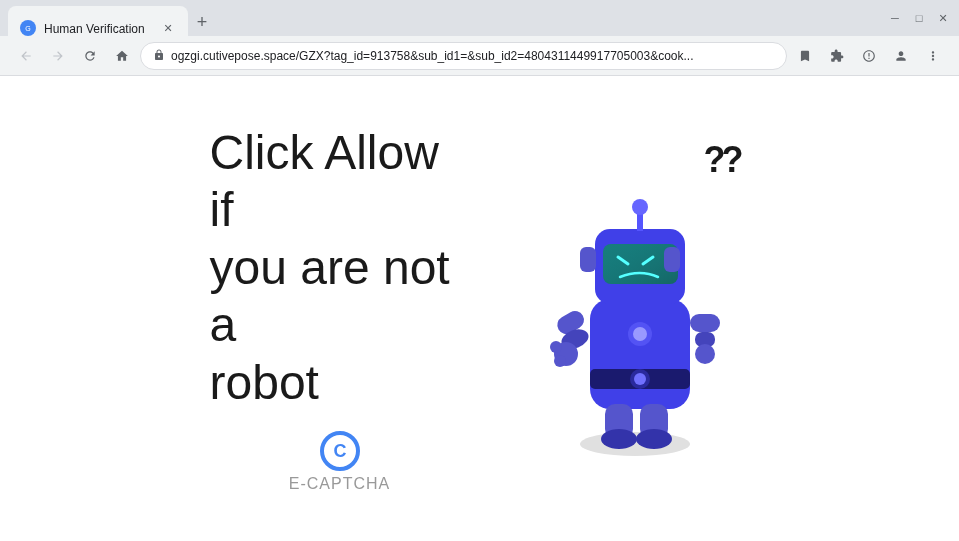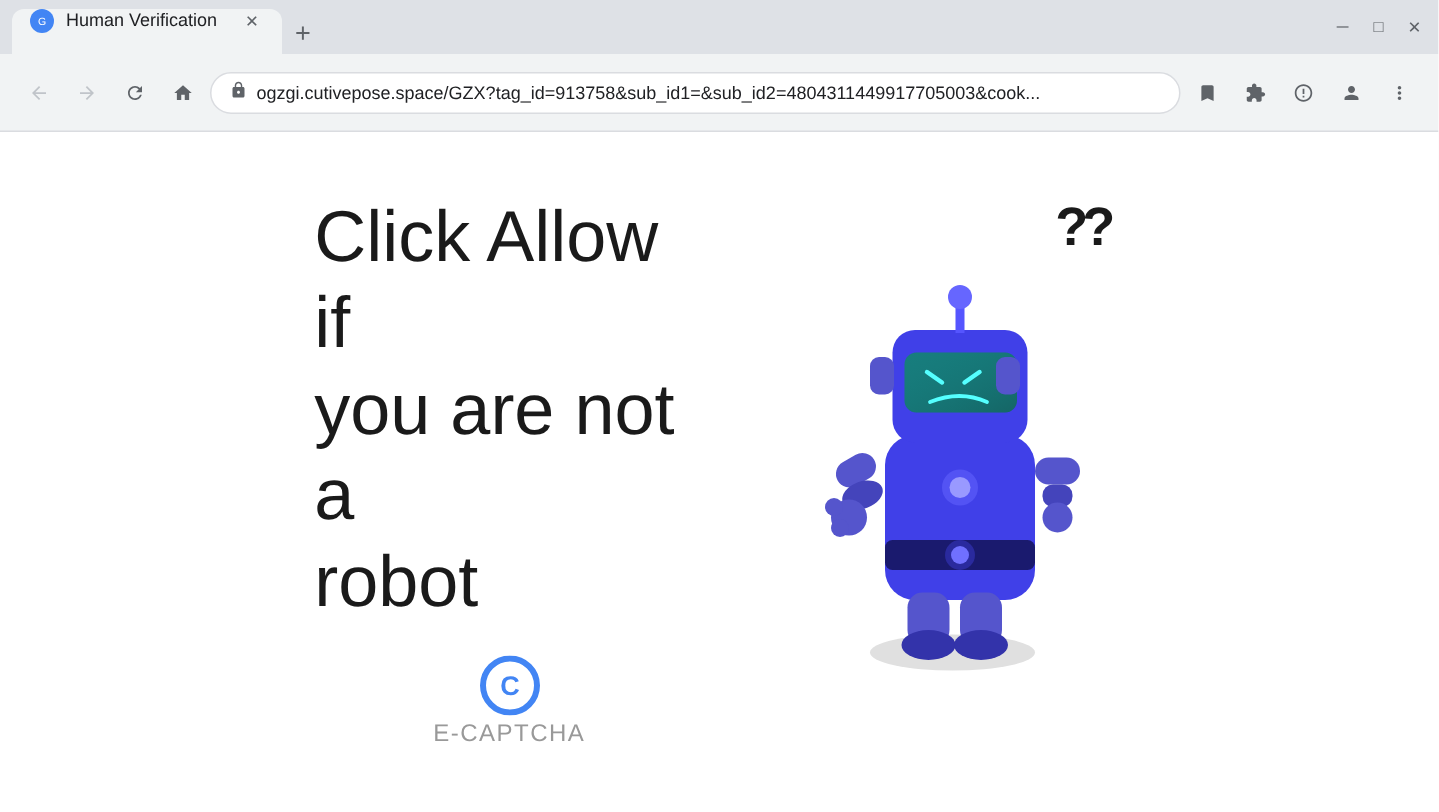--- a/index.html
+++ b/index.html
@@ -6,39 +6,39 @@
     body { width: 959px; height: 541px; font-family: 'Segoe UI', Arial, sans-serif; background: #fff; overflow: hidden; }
 
     
     .chrome-frame { width: 959px; height: 541px; background: #f1f3f4; display: flex; flex-direction: column; }
 
     
     .title-bar { height: 36px; background: #dee1e6; display: flex; align-items: center; padding: 0 8px; gap: 4px; }
     .window-controls { display: flex; gap: 8px; margin-left: auto; order: 2; }
     .win-btn { width: 16px; height: 16px; display: flex; align-items: center; justify-content: center; cursor: pointer; color: #5f6368; font-size: 11px; }
     .tabs-area { display: flex; align-items: flex-end; height: 100%; flex: 1; }
-    .tab-active { background: #f1f3f4; border-radius: 8px 8px 0 0; height: 30px; display: flex; align-items: flex-start; padding: 0 12px; gap: 8px; min-width: 180px; max-width: 240px; }
+    .tab-active { background: #f1f3f4; border-radius: 8px 8px 0 0; height: 30px; display: flex; align-items: flex-end; padding: 0 12px; gap: 8px; min-width: 180px; max-width: 240px; }
     .tab-favicon { width: 16px; height: 16px; border-radius: 50%; background: #4285f4; display: flex; align-items: center; justify-content: center; font-size: 9px; color: white; flex-shrink: 0; }
     .tab-title { font-size: 12px; color: #202124; flex: 1; white-space: nowrap; overflow: hidden; text-overflow: ellipsis; }
     .tab-close { width: 16px; height: 16px; border-radius: 50%; display: flex; align-items: center; justify-content: center; cursor: pointer; font-size: 11px; color: #5f6368; }
     .new-tab-btn { width: 28px; height: 28px; border-radius: 50%; display: flex; align-items: center; justify-content: center; cursor: pointer; font-size: 18px; color: #5f6368; }
 
     
-    .toolbar { height: 52px; background: #f1f3f4; display: flex; align-items: center; padding: 0 12px; gap: 4px; border-bottom: 1px solid #dadce0; }
+    .toolbar { height: 40px; background: #f1f3f4; display: flex; align-items: center; padding: 0 12px; gap: 4px; border-bottom: 1px solid #dadce0; }
     .nav-btn { width: 28px; height: 28px; border-radius: 50%; display: flex; align-items: center; justify-content: center; cursor: pointer; color: #5f6368; font-size: 14px; }
     .nav-btn.disabled { color: #c0c4c9; cursor: default; }
     .address-bar { flex: 1; height: 28px; background: #fff; border-radius: 14px; border: 1px solid #dadce0; display: flex; align-items: center; padding: 0 12px; gap: 6px; }
     .lock-icon { color: #5f6368; font-size: 11px; }
     .url-text { font-size: 12px; color: #202124; flex: 1; white-space: nowrap; overflow: hidden; text-overflow: ellipsis; }
     .notif-blocked { display: flex; align-items: center; gap: 4px; font-size: 12px; color: #5f6368; }
     .toolbar-icon { width: 28px; height: 28px; border-radius: 50%; display: flex; align-items: center; justify-content: center; cursor: pointer; color: #5f6368; font-size: 14px; }
 
     
     .page-content { flex: 1; background: #fff; display: flex; align-items: center; justify-content: center; position: relative; overflow: hidden; }
-    .content-wrapper { display: flex; align-items: flex-start; gap: 60px; padding: 40px; }
+    .content-wrapper { display: flex; align-items: center; gap: 60px; padding: 40px; }
 
     
     .text-section { display: flex; flex-direction: column; gap: 20px; }
     .main-heading { font-size: 48px; font-weight: 400; color: #1a1a1a; line-height: 1.2; max-width: 260px; }
     .captcha-brand { display: flex; flex-direction: column; align-items: center; gap: 4px; }
     .captcha-logo { width: 40px; height: 40px; }
     .captcha-label { font-size: 16px; color: #999; letter-spacing: 1px; text-transform: uppercase; }
 
     
     .robot-section { position: relative; width: 220px; height: 340px; }

